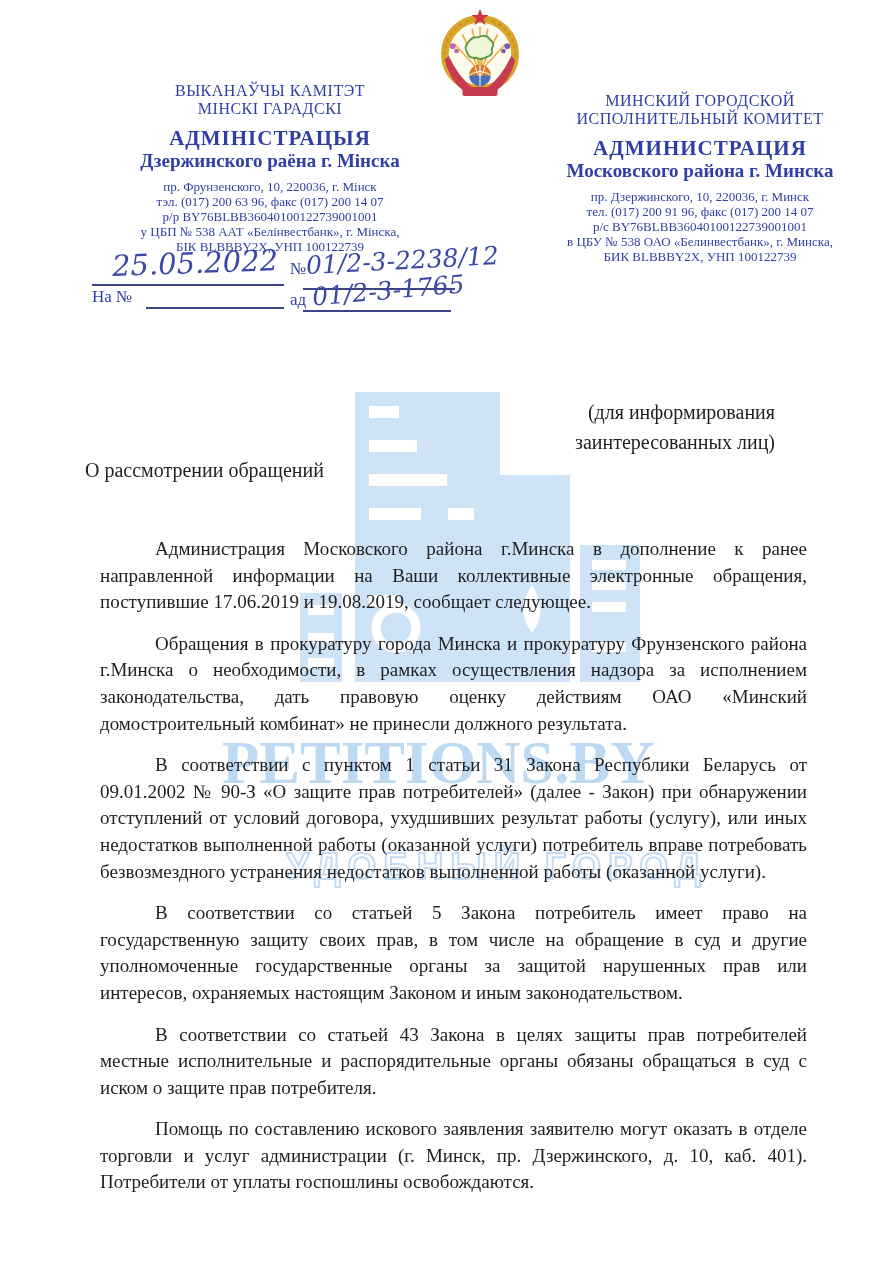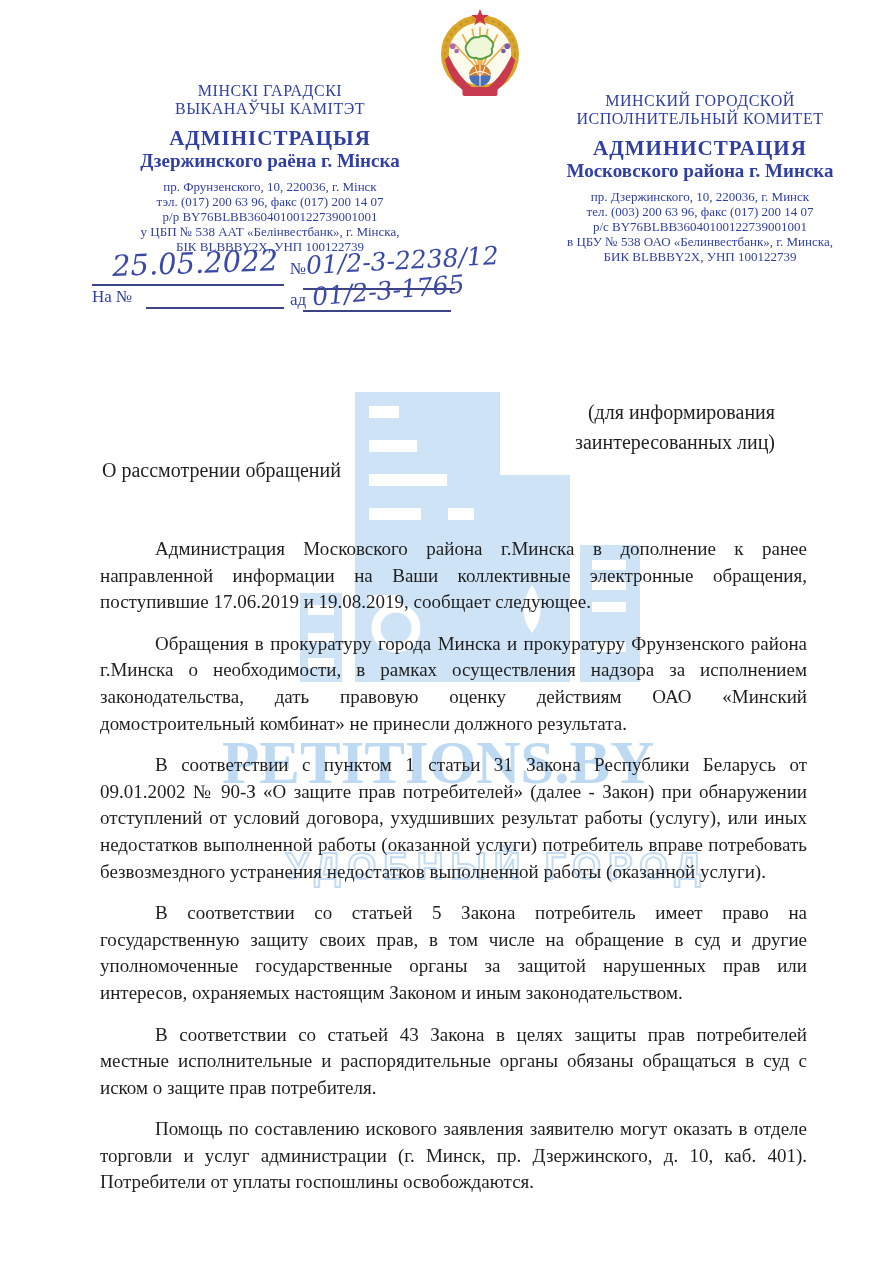--- a/index.html
+++ b/index.html
@@ -48,21 +48,21 @@
   .rule-b{left:303px;top:288px;width:152px;}
   .rule-c{left:146px;top:307px;width:138px;}
   .rule-d{left:303px;top:310px;width:148px;}
   
   .addressee{
     position:absolute;left:445px;top:397px;width:330px;
     font-size:20px;line-height:30px;color:#1f1f1f;text-align:right;
   }
   .subject{
     position:absolute;left:85px;top:459px;
-    font-size:20px;color:#1f1f1f;margin-left:17px;
+    font-size:20px;color:#1f1f1f;
   }
   .body-text{
     position:absolute;left:85px;top:521px;width:737px;
     font-size:19px;line-height:26.6px;color:#1f1f1f;
     text-align:justify;
   }
   .body-text p{margin:15px;text-indent:55px;}
 </style>
 </head>
 <body>
@@ -122,41 +122,41 @@
       <path d="M 72,52 q -10,22 -26,34 l 4,6 q 20,-10 26,-36 Z" fill="#c83a4d"></path>
       <rect x="22" y="84" width="36" height="9" rx="2" fill="#c83a4d"></rect>
       <polygon points="40,4 42.4,10 49,10 43.8,14 45.8,20.5 40,16.5 34.2,20.5 36.2,14 31,10 37.6,10" fill="#d03445"></polygon>
       <circle cx="12" cy="42" r="3" fill="#b06ab0"></circle>
       <circle cx="16" cy="47" r="2.4" fill="#b06ab0"></circle>
       <circle cx="68" cy="42" r="3" fill="#7a5ab5"></circle>
       <circle cx="64" cy="47" r="2.4" fill="#7a5ab5"></circle>
     </svg>
 
     <div class="lh lh-left">
+      <div class="caps">ВЫКАНАЎЧЫ КАМІТЭТ</div>
       <div class="caps">МІНСКІ ГАРАДСКІ</div>
-      <div class="caps">ВЫКАНАЎЧЫ КАМІТЭТ</div>
       <div class="org">АДМІНІСТРАЦЫЯ</div>
       <div class="sub">Дзержинского раёна г. Мінска</div>
       <div class="addr">
         <div>пр. Фрунзенского, 10, 220036, г. Мінск</div>
         <div>тэл. (017) 200 63 96, факс (017) 200 14 07</div>
         <div>р/р BY76BLBB36040100122739001001</div>
         <div>у ЦБП № 538 ААТ «Белінвестбанк», г. Мінска,</div>
         <div>БІК BLBBBY2X, УНП 100122739</div>
       </div>
     </div>
 
     <div class="lh lh-right">
       <div class="caps">МИНСКИЙ ГОРОДСКОЙ</div>
       <div class="caps">ИСПОЛНИТЕЛЬНЫЙ КОМИТЕТ</div>
       <div class="org">АДМИНИСТРАЦИЯ</div>
       <div class="sub">Московского района г. Минска</div>
       <div class="addr">
         <div>пр. Дзержинского, 10, 220036, г. Минск</div>
-        <div>тел. (003) 200 63 96, факс (017) 200 14 07</div>
+        <div>тел. (017) 200 91 96, факс (017) 200 14 07</div>
         <div>р/с BY76BLBB36040100122739001001</div>
         <div>в ЦБУ № 538 ОАО «Белинвестбанк», г. Минска,</div>
         <div>БИК BLBBBY2X, УНП 100122739</div>
       </div>
     </div>
 
     <div class="hw hw-date">25.05.2022</div>
     <div class="rule rule-a"></div>
     <div class="form-label" style="left:290px;top:259px;">№</div>
     <div class="hw hw-num1">01/2-3-2238/12</div>

